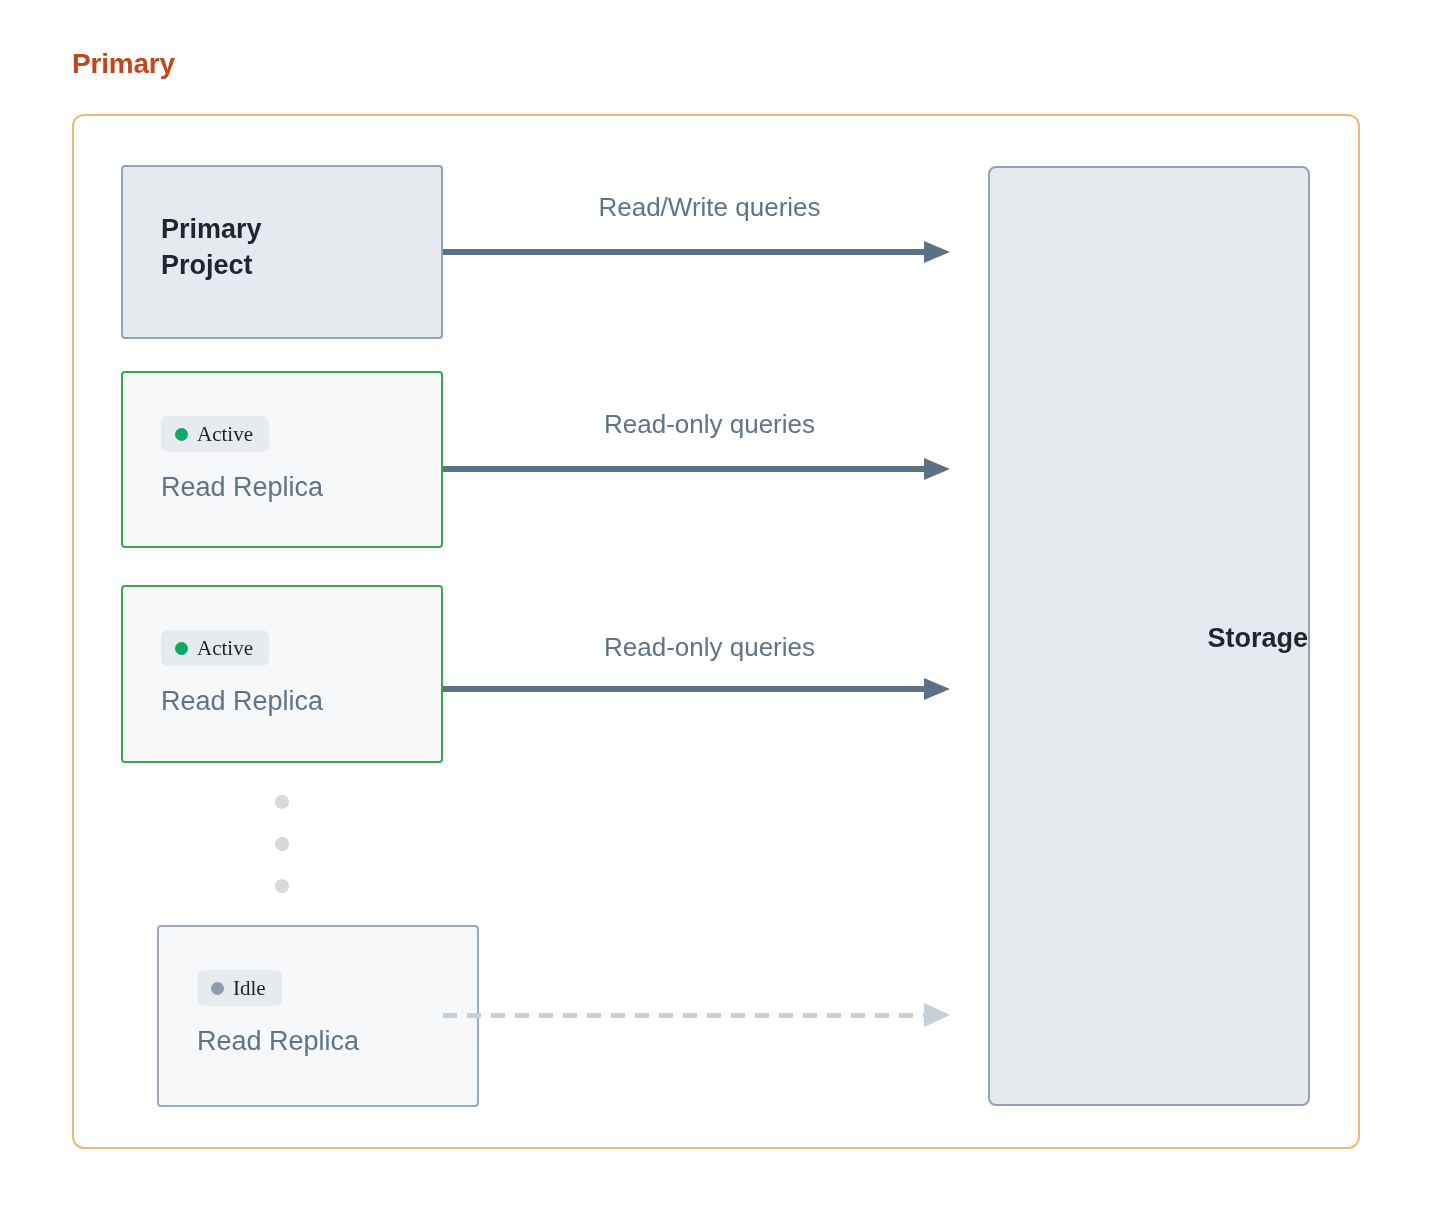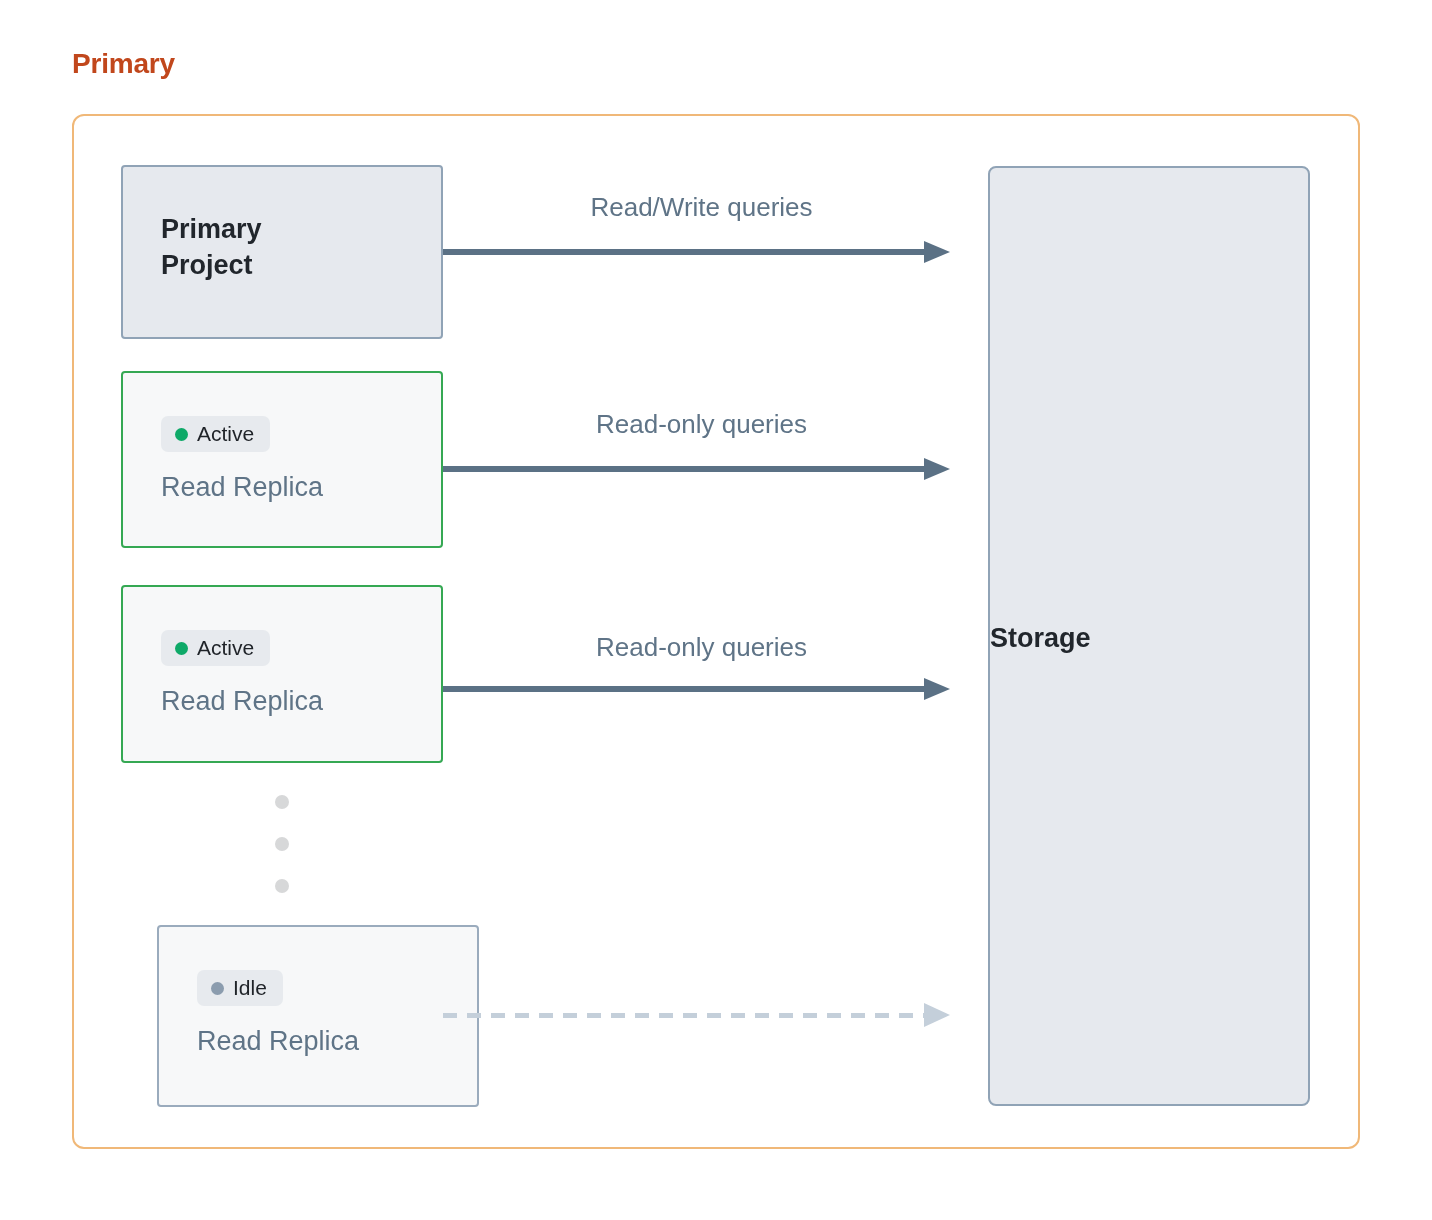--- a/index.html
+++ b/index.html
@@ -101,41 +101,42 @@
     color: #21262c;
     line-height: 1.35;
     width: 200px;
   }
 
   .storage-label {
     position: absolute;
     left: 0;
     right: 0;
     top: 455px;
-    text-align: left;
+    text-align: right;
     font-size: 27px;
     font-weight: bold;
     color: #21262c;
   }
 
   .status-badge {
     position: absolute;
     left: 38px;
     top: 43px;
     display: inline-flex;
     align-items: center;
     gap: 9px;
     height: 36px;
     padding: 0 16px 0 14px;
     border-radius: 7px;
     background: #e7eaee;
     font-size: 21px;
     color: #1f2328;
     white-space: nowrap;
     box-sizing: border-box;
+    font-family: Liberation Serif, serif;
   }
   .status-dot {
     width: 13px;
     height: 13px;
     border-radius: 50%;
     flex: 0 0 auto;
   }
   .status-dot.green { background: #0ea968; }
   .status-dot.gray  { background: #8b9cae; }
 
@@ -195,20 +196,21 @@
   .arrow-4 { top: 1004px; }
 
   .arrow-label {
     position: absolute;
     width: 517px;
     left: 443px;
     text-align: center;
     font-size: 26px;
     color: #5f7487;
     white-space: nowrap;
+    padding-left: 8px;
   }
   .label-1 { top: 192px; }
   .label-2 { top: 409px; }
   .label-3 { top: 632px; }
 
   
   .ellipsis {
     position: absolute;
     left: 275px;
     top: 795px;

